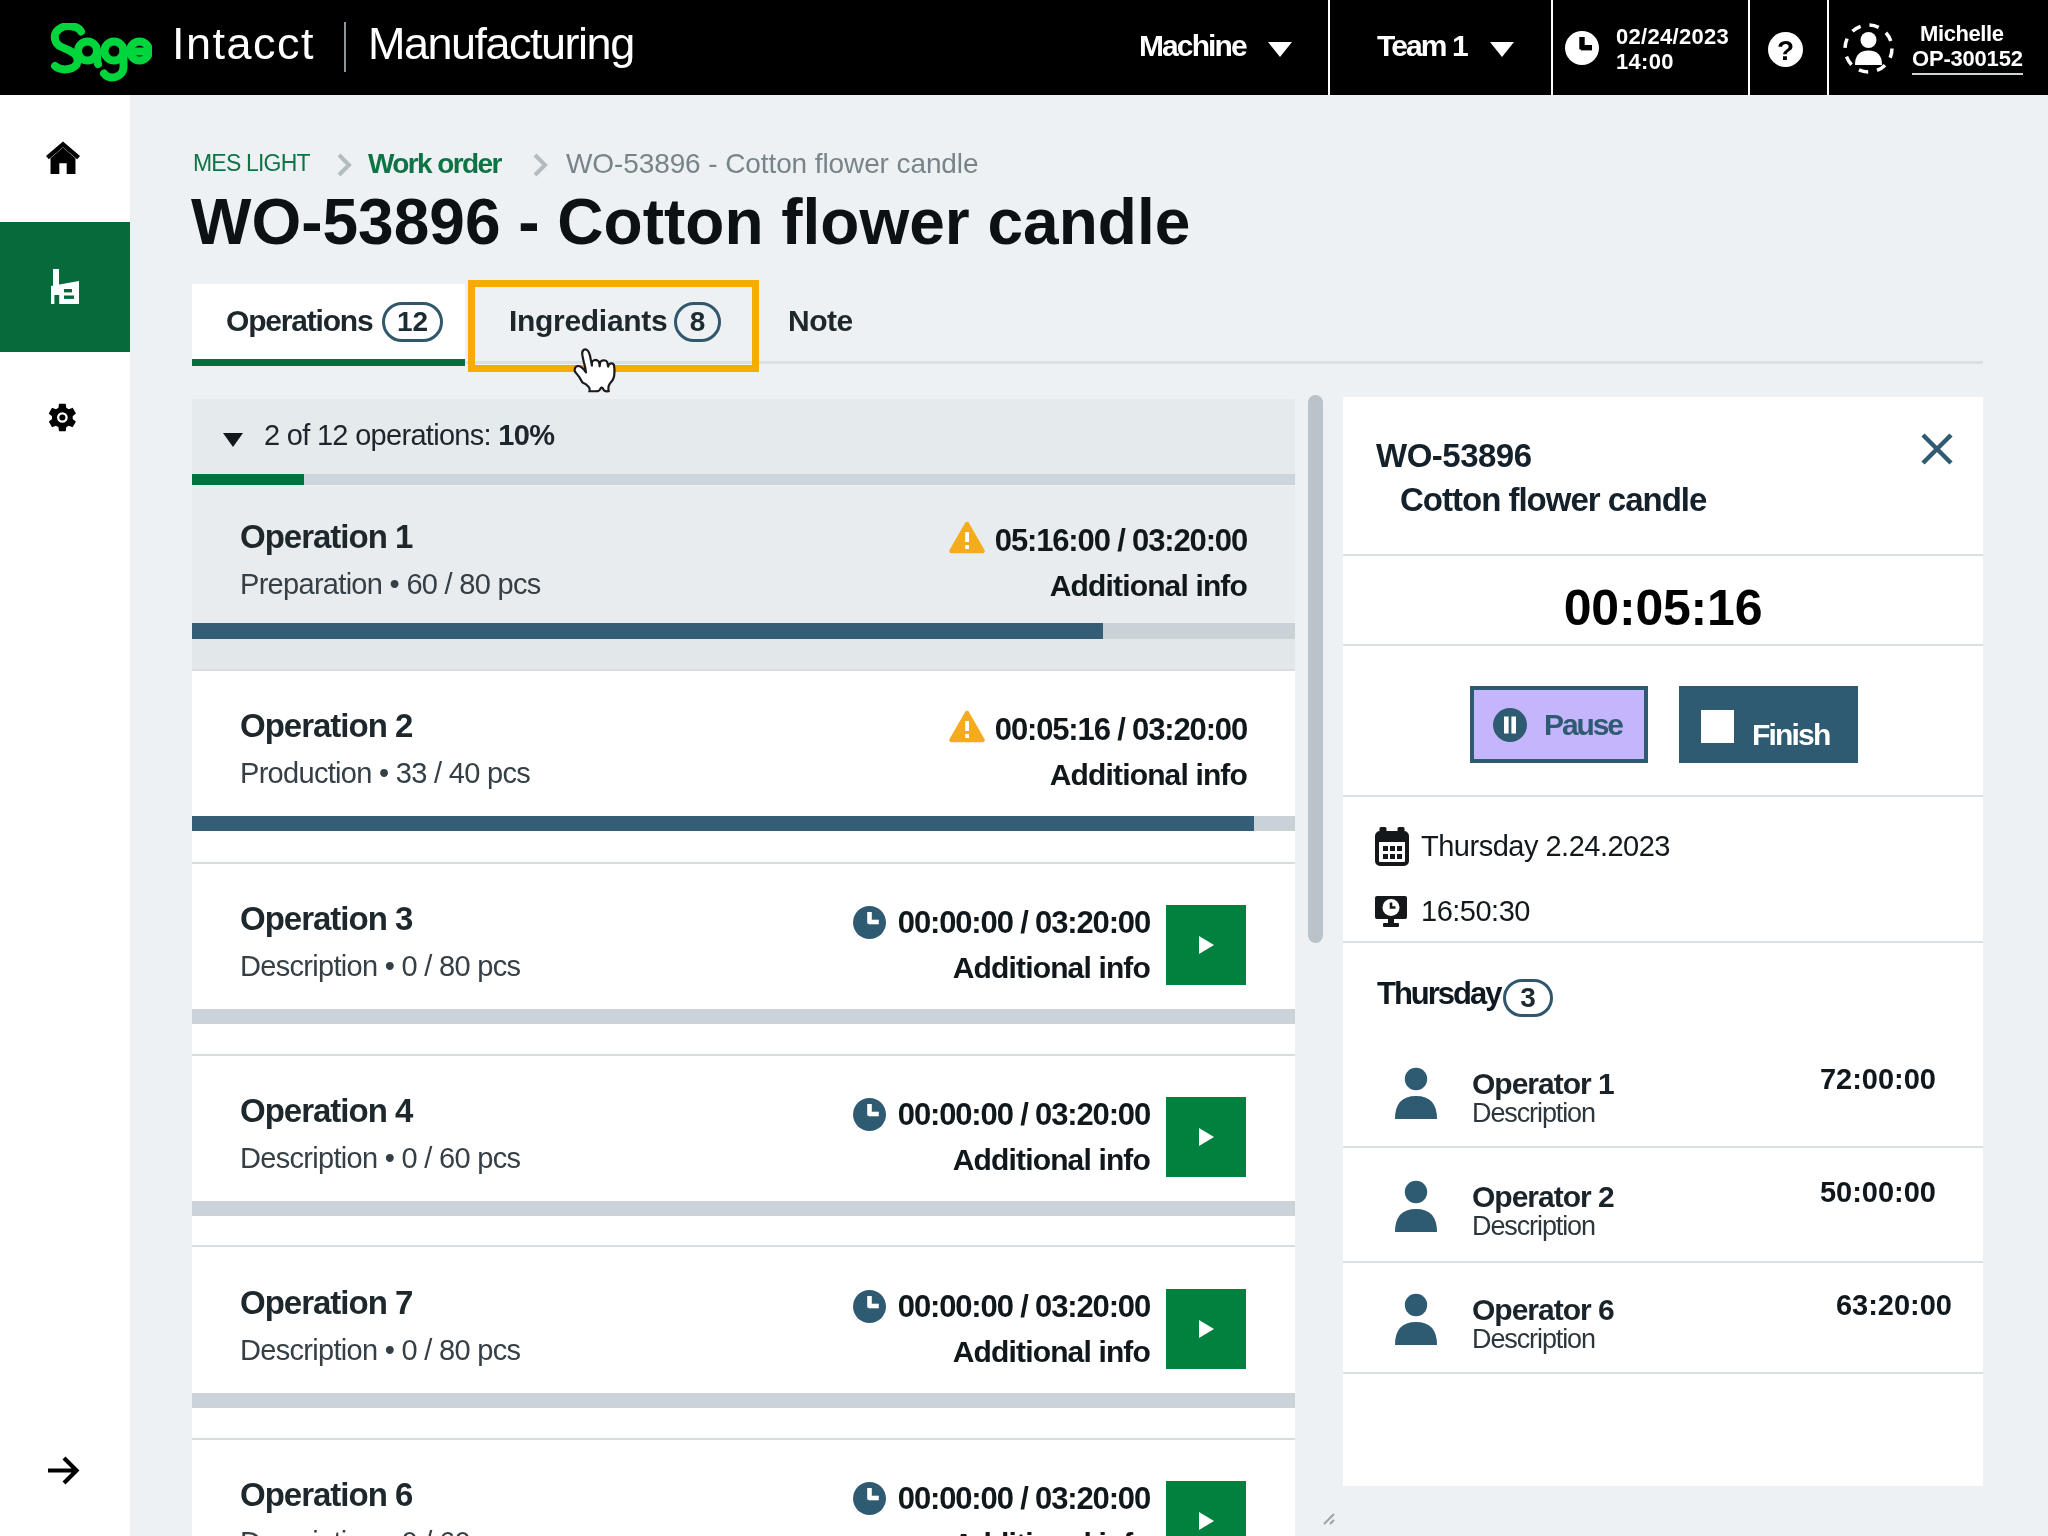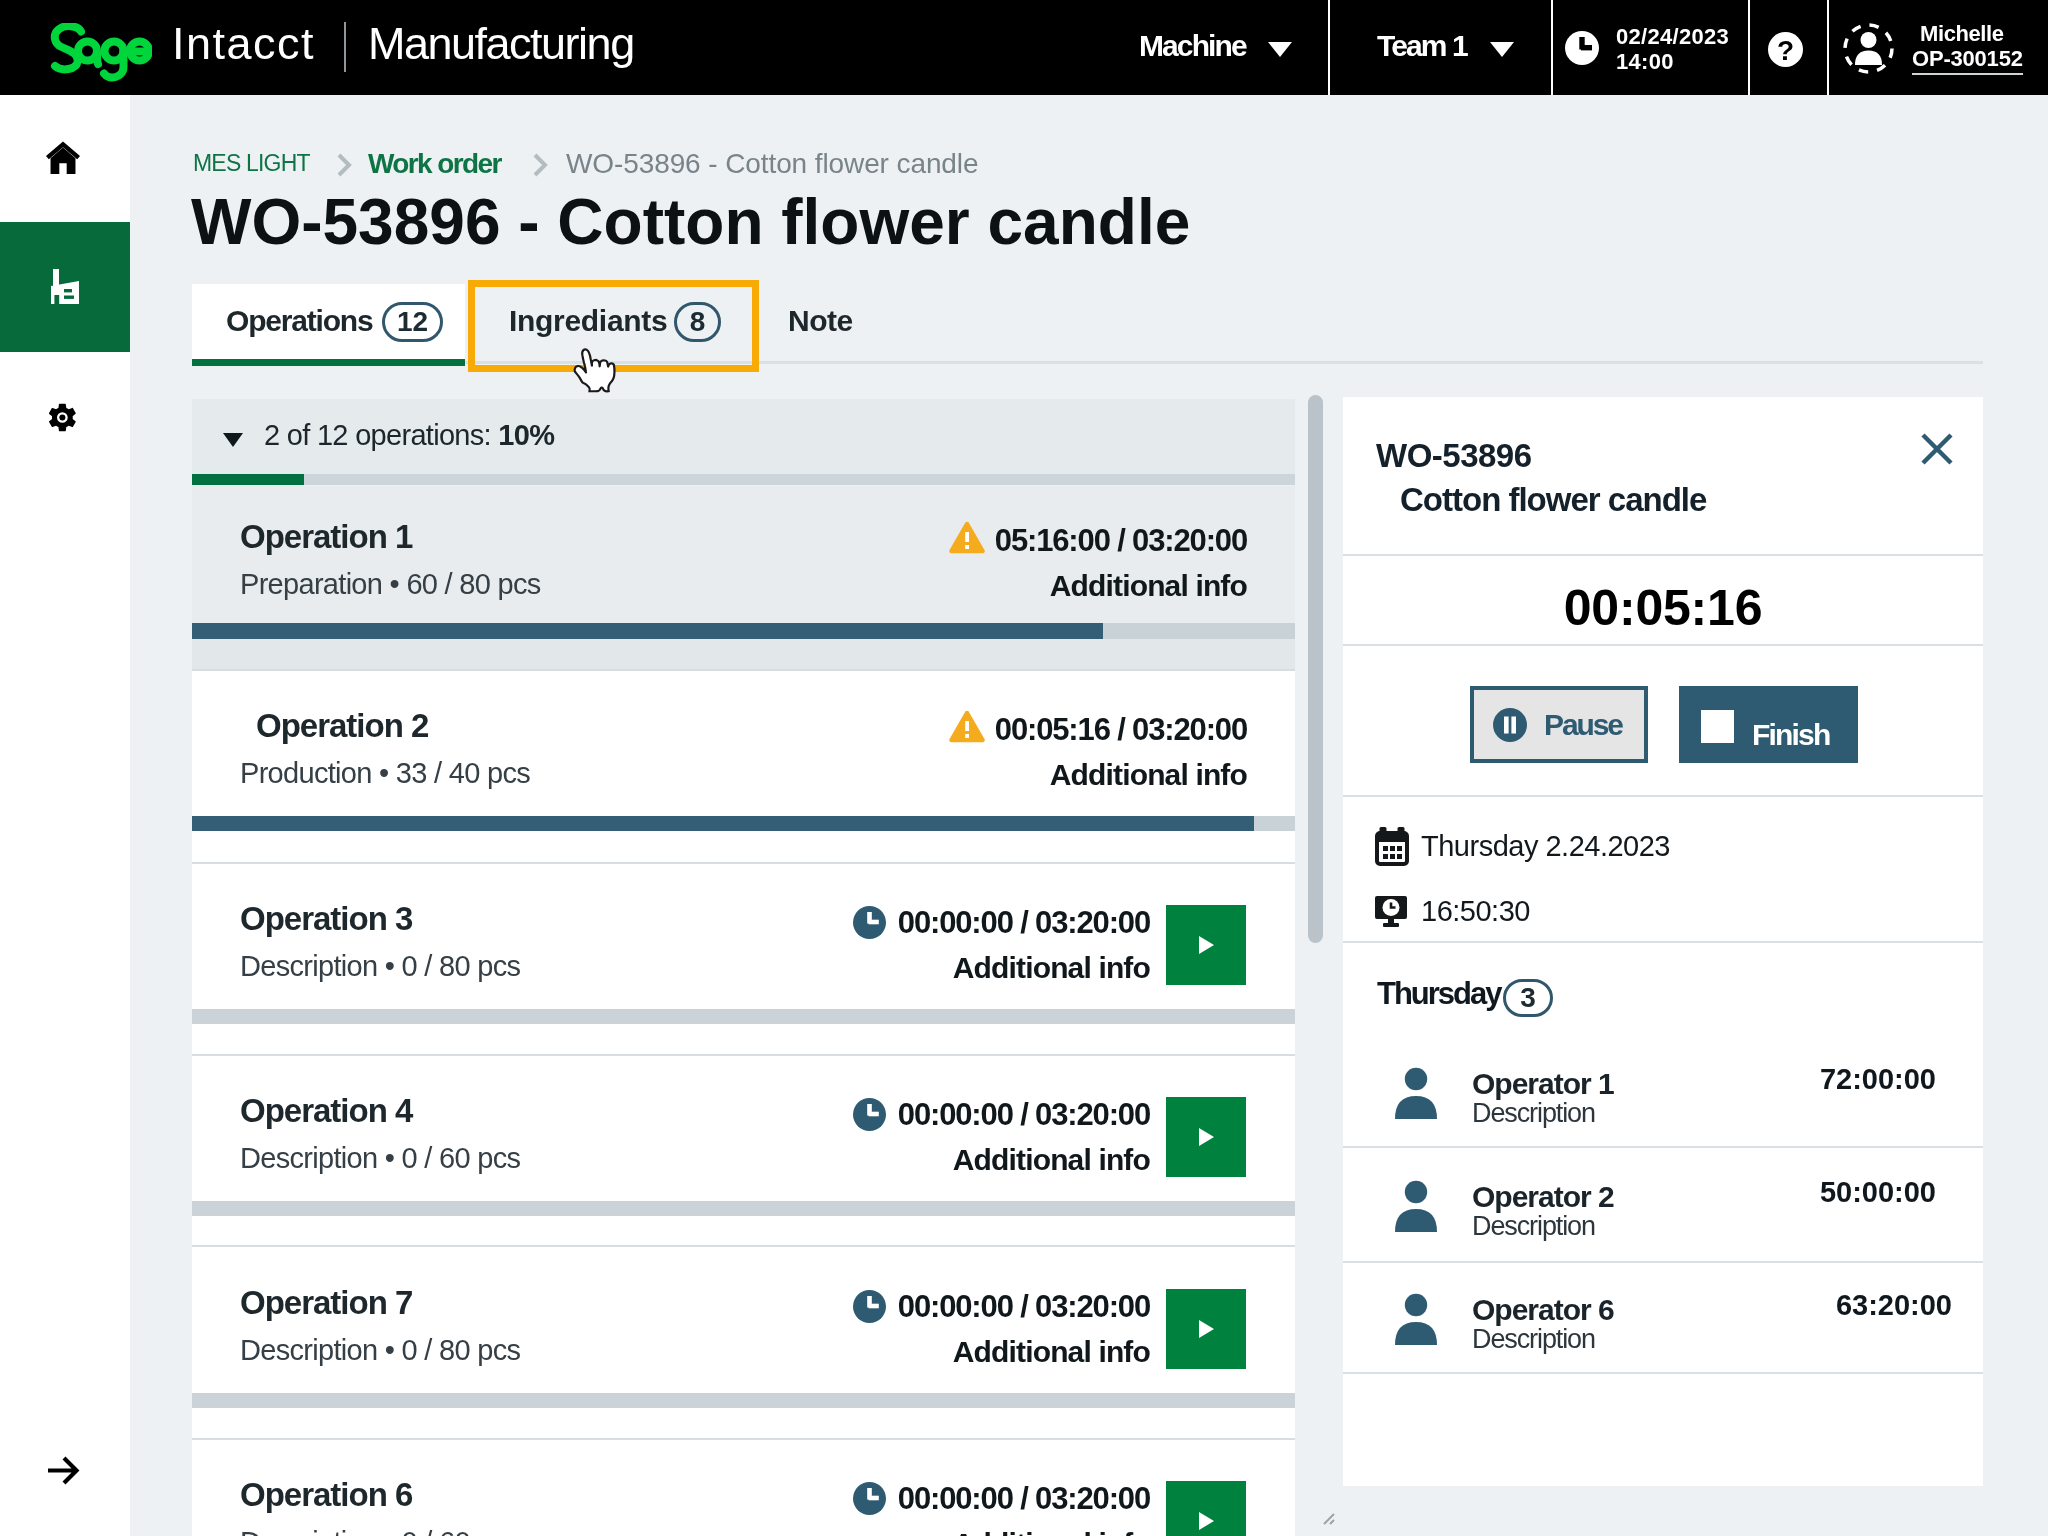--- a/index.html
+++ b/index.html
@@ -146,21 +146,21 @@
     <svg class="abs" style="left:949px; top:521px;" width="36" height="33" viewBox="0 0 36 33">
       <path d="M18 3 L33.5 30 L2.5 30 Z" fill="#f5ab1e" stroke="#f5ab1e" stroke-width="4.5" stroke-linejoin="round"></path>
       <rect x="16.2" y="11" width="3.8" height="10" fill="#fff"></rect>
       <rect x="16.2" y="24" width="3.8" height="4" fill="#fff"></rect>
     </svg>
     <div class="abs card-time" style="left:647px; top:525px; width:600px;">05:16:00 / 03:20:00</div>
     <div class="abs addl" style="left:647px; top:571px; width:600px;">Additional info</div>
     <div class="abs" style="left:192px; top:623px; width:1103px; height:16px; background:#c9d2d7;"></div>
     <div class="abs" style="left:192px; top:623px; width:911px; height:16px; background:#335e75;"></div>
     <div class="abs" style="left:192px; top:671px; width:1103px; height:160px; background:#ffffff;"></div>
-    <div class="abs card-title" style="left:256px; top:709px;">Operation 2</div>
+    <div class="abs card-title" style="left:240px; top:709px;">Operation 2</div>
     <div class="abs card-sub" style="left:240px; top:759px;">Production • 33 / 40 pcs</div>
     <svg class="abs" style="left:949px; top:710px;" width="36" height="33" viewBox="0 0 36 33">
       <path d="M18 3 L33.5 30 L2.5 30 Z" fill="#f5ab1e" stroke="#f5ab1e" stroke-width="4.5" stroke-linejoin="round"></path>
       <rect x="16.2" y="11" width="3.8" height="10" fill="#fff"></rect>
       <rect x="16.2" y="24" width="3.8" height="4" fill="#fff"></rect>
     </svg>
     <div class="abs card-time" style="left:647px; top:714px; width:600px;">00:05:16 / 03:20:00</div>
     <div class="abs addl" style="left:647px; top:760px; width:600px;">Additional info</div>
     <div class="abs" style="left:192px; top:816px; width:1103px; height:15px; background:#c9d2d7;"></div>
     <div class="abs" style="left:192px; top:816px; width:1062px; height:15px; background:#335e75;"></div>
@@ -236,21 +236,21 @@
   <div class="abs" style="left:33px; top:42px; font-size:33px; font-weight:bold; color:#14202a; letter-spacing:-0.5px;">WO-53896</div>
   <div class="abs" style="left:33px; top:86px; font-size:33px; font-weight:bold; color:#14202a; letter-spacing:-1px;margin-left:24px;">Cotton flower candle</div>
   <svg class="abs" style="left:577px; top:35px;" width="34" height="34" viewBox="0 0 34 34">
     <path d="M3 3 L31 31 M31 3 L3 31" stroke="#2f5b72" stroke-width="4.5" fill="none"></path>
   </svg>
   <div class="rline" style="top:157px;"></div>
 
   <div class="abs" style="left:0; top:186px; width:640px; text-align:center; font-size:50px; letter-spacing:-0.2px; font-weight:bold; color:#000;">00:05:16</div>
   <div class="rline" style="top:247px;"></div>
 
-  <div class="abs" style="left:127px; top:289px; width:178px; height:77px; border:4px solid #2f5b72; background:#e5e5e5;">
+  <div class="abs" style="left:127px; top:289px; width:178px; height:77px; border:4px solid #2f5b72; background:#c4b5fd;">
     <svg class="abs" style="left:19px; top:18px;" width="34" height="34" viewBox="0 0 34 34">
       <circle cx="17" cy="17" r="17" fill="#2f5b72"></circle>
       <rect x="11" y="8.5" width="4.6" height="17" fill="#fff"></rect>
       <rect x="18.4" y="8.5" width="4.6" height="17" fill="#fff"></rect>
     </svg>
     <div class="abs" style="left:70px; top:20px; font-size:30px; font-weight:bold; color:#2f5b72; letter-spacing:-2.1px;">Pause</div>
   </div>
   <div class="abs" style="left:336px; top:289px; width:179px; height:77px; background:#2f5b72;">
     <div class="abs" style="left:22px; top:24px; width:33px; height:33px; background:#fff;"></div>
     <div class="abs" style="left:73px; top:24px; font-size:30px; font-weight:bold; color:#fff; letter-spacing:-1.8px;margin-top:10px;">Finish</div>

